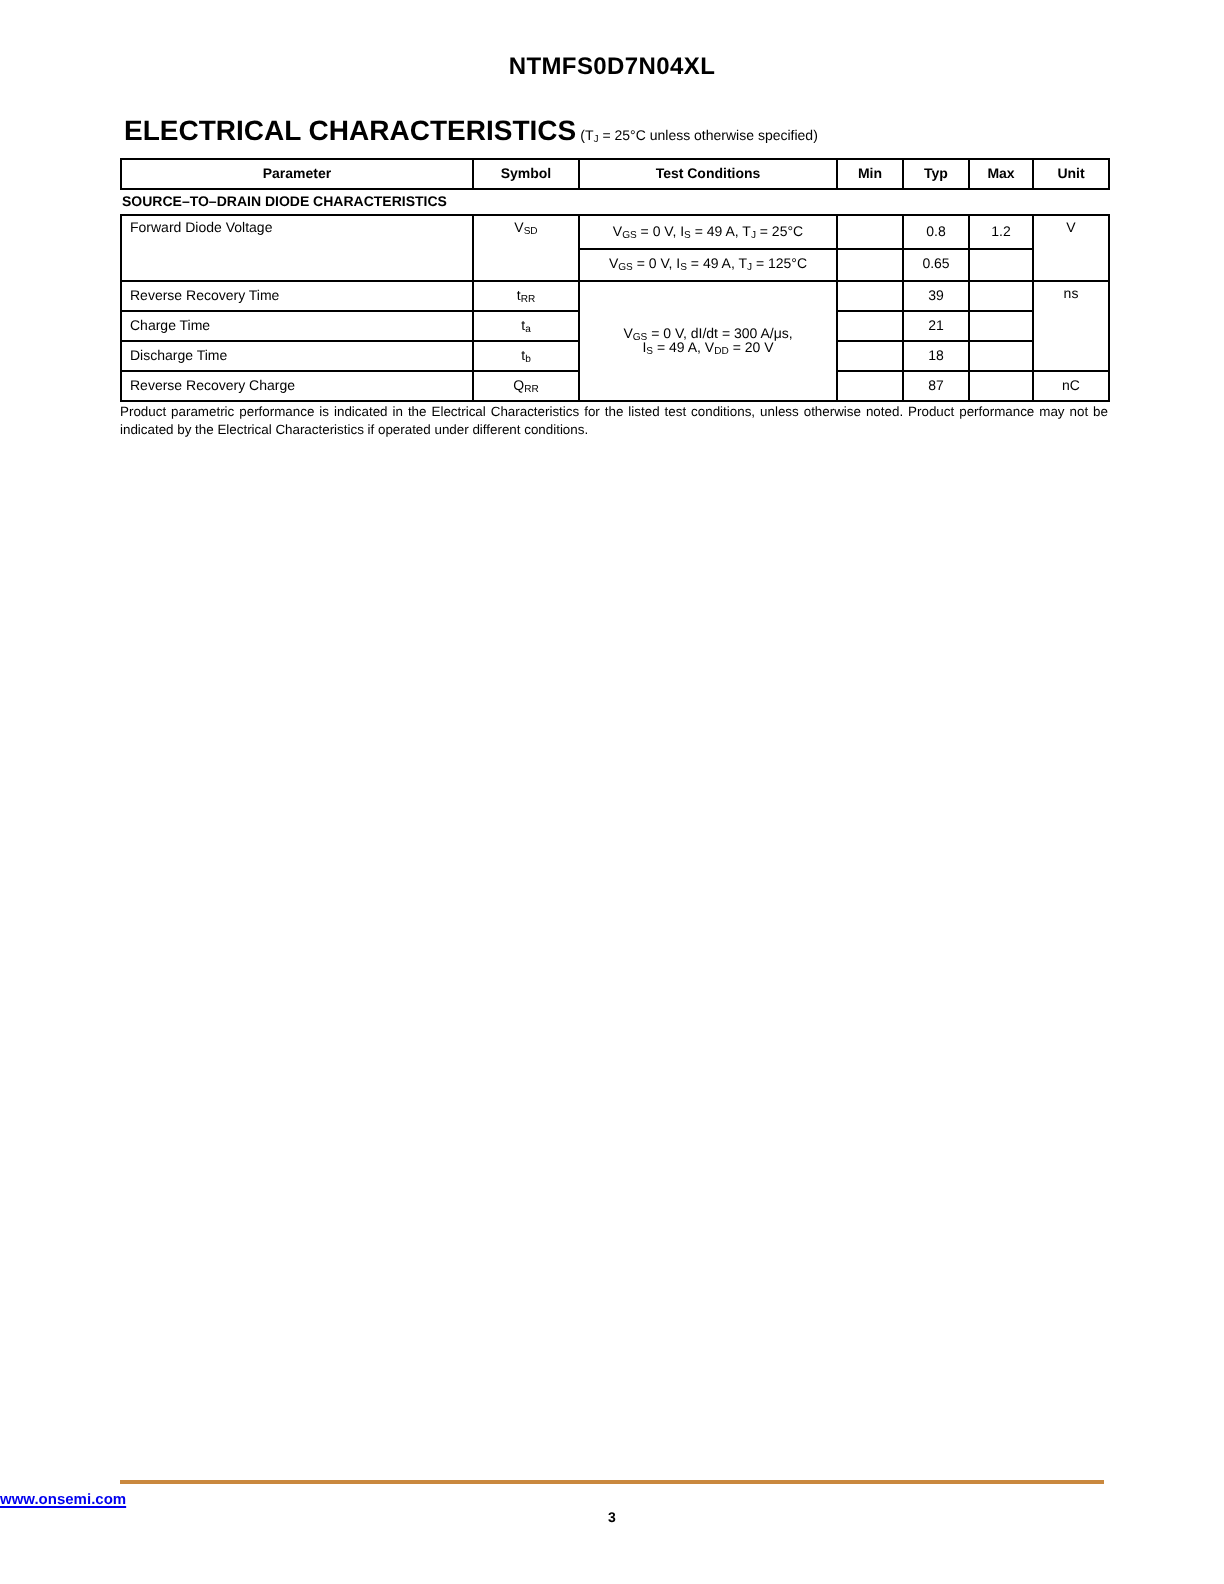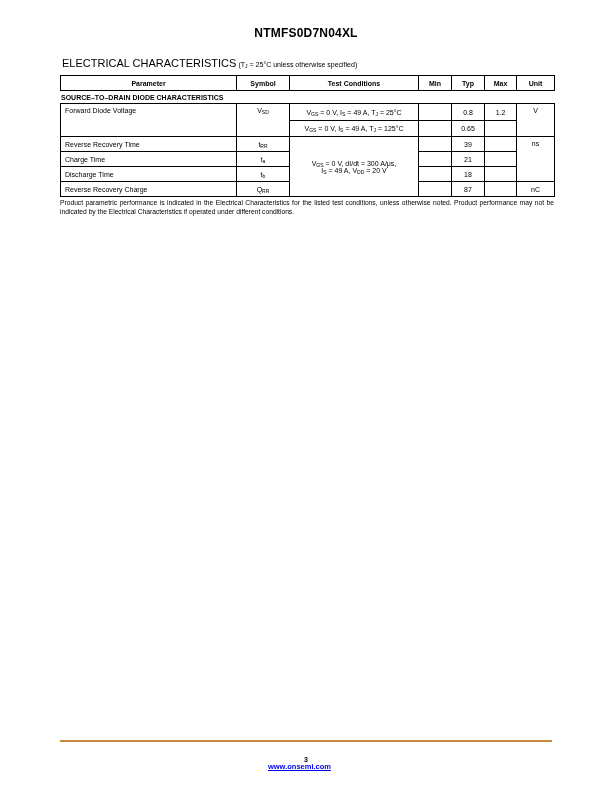--- a/index.html
+++ b/index.html
@@ -17,21 +17,21 @@
     text-align: center;
     font-size: 12px;
     font-weight: bold;
     letter-spacing: 0.2px;
   }
 
   .heading {
     margin: 17px 0 0 62px;
     font-size: 7.5px;
   }
-  .heading .bold { font-weight: normal; font-size: 11px; }
+  .heading .bold { font-weight: bold; font-size: 14px; }
   .heading .cond { font-size: 7px; }
 
   .content { margin-left: 60px; width: 494px; }
 
   table {
     border-collapse: collapse;
     table-layout: fixed;
     width: 494px;
     font-size: 7px;
     color: #000;
@@ -73,28 +73,26 @@
   .footer-rule {
     position: absolute;
     left: 60px; top: 740px;
     width: 492px; height: 2px;
     background: #C9883E;
   }
   .footer-link {
     position: absolute;
     left: 0; top: 745px;
     width: 599px;
-    text-align: center;
     font-size: 7.5px;
     font-weight: bold;
     color: #0000EE;
     text-decoration: underline;
     display: block;
     cursor: pointer;
-    margin-top: 17px;
   }
   .page-number {
     position: absolute;
     left: 0; top: 756px;
     width: 612px;
     text-align: center;
     font-size: 7px;
     font-weight: bold;
   }
 </style>

